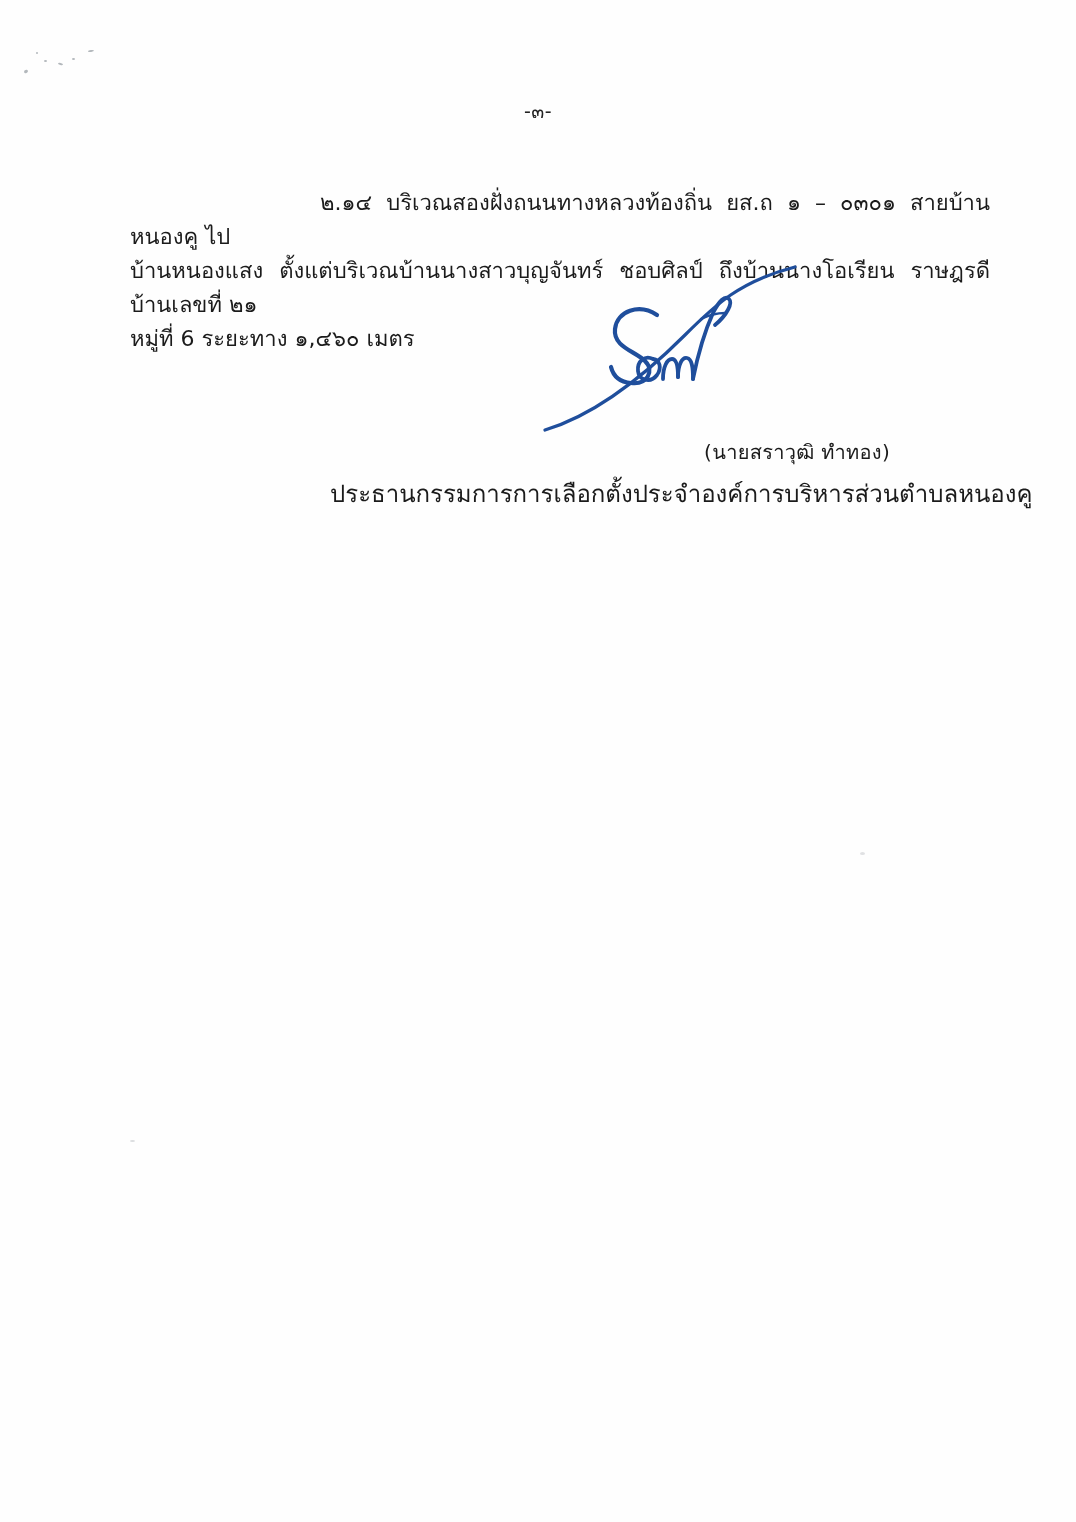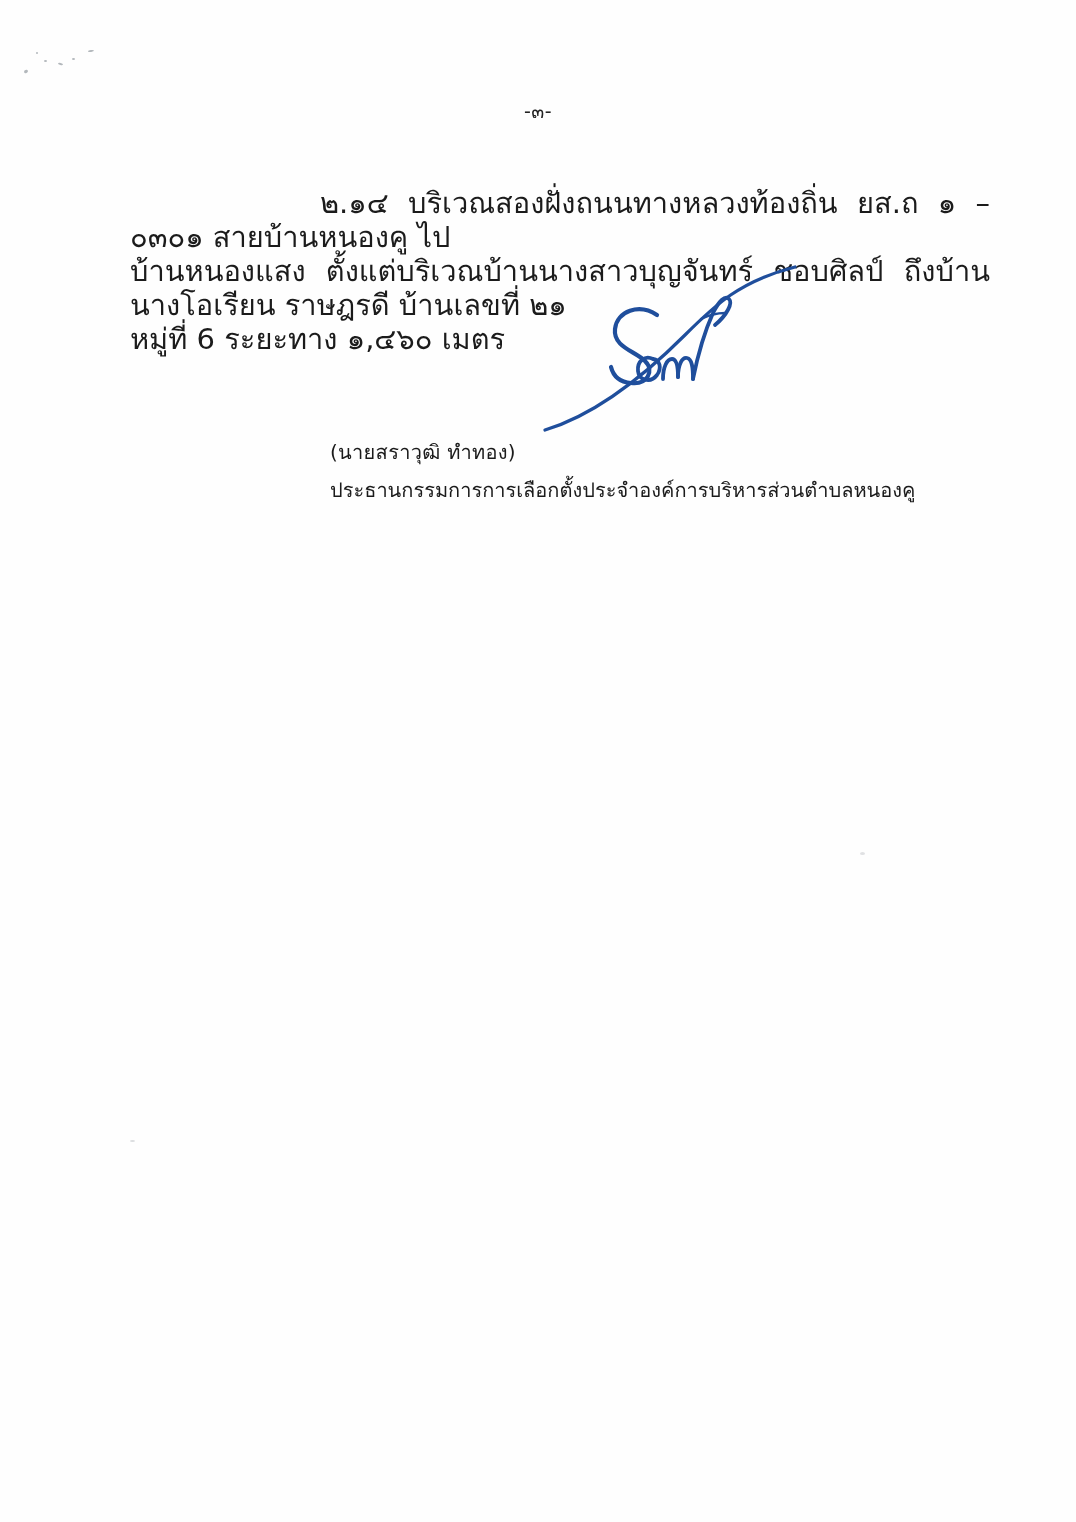--- a/index.html
+++ b/index.html
@@ -45,53 +45,53 @@
     font-size: 19px;
     letter-spacing: 0.5px;
     color: #222;
   }
 
   .body-text {
     position: absolute;
     top: 186px;
     left: 130px;
     width: 860px;
-    font-size: 29px;
+    font-size: 22px;
     line-height: 34px;
     color: #1b1b1b;
     text-align: justify;
     text-justify: inter-word;
   }
   .body-text .indent {
     display: inline-block;
     width: 190px;
   }
   .body-text .l2, .body-text .l3 {
     display: block;
   }
 
   .signature-block {
     position: absolute;
     top: 255px;
     left: 330px;
     width: 560px;
-    text-align: left;
+    text-align: right;
   }
   .signature-svg {
     display: block;
     margin: 0 auto;
   }
   .signer-name {
     font-size: 20px;
     color: #1b1b1b;
     margin-top: -4px;
     letter-spacing: 0.3px;
   }
   .signer-title {
-    font-size: 20px;
+    font-size: 24px;
     color: #1b1b1b;
     margin-top: 6px;
     white-space: nowrap;
   }
 </style>
 </head>
 <body>
 
 <div class="page">
 

